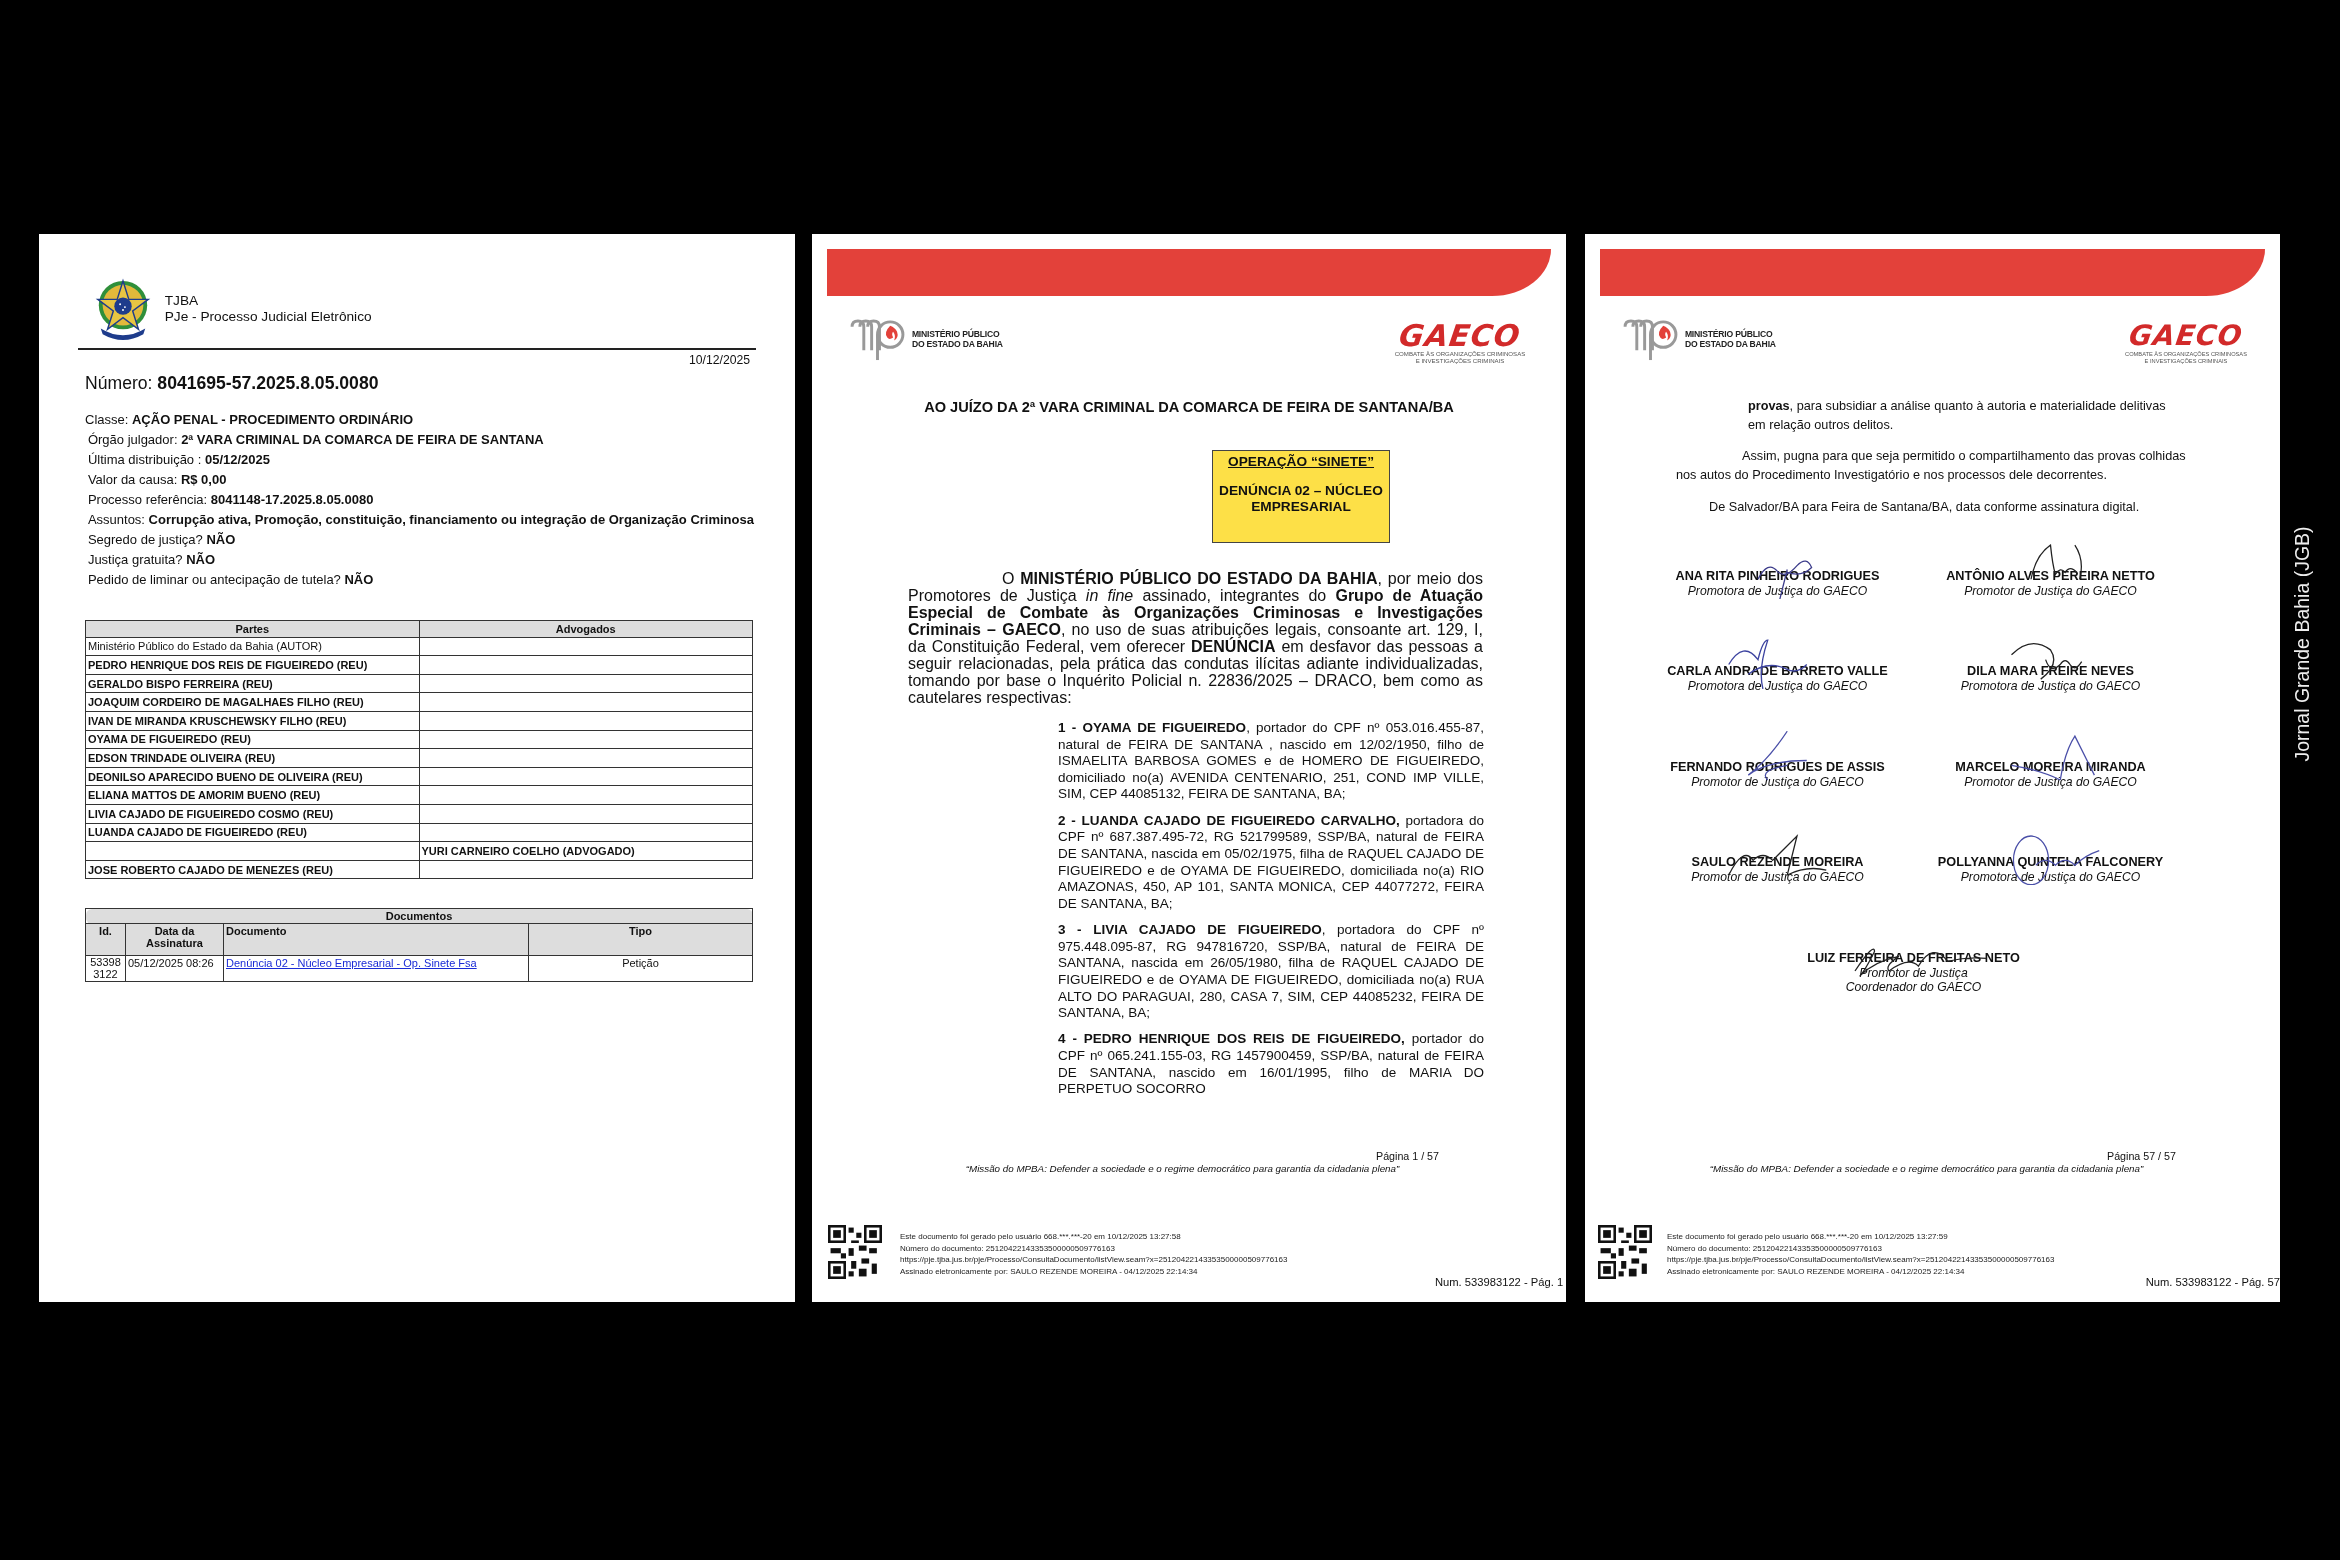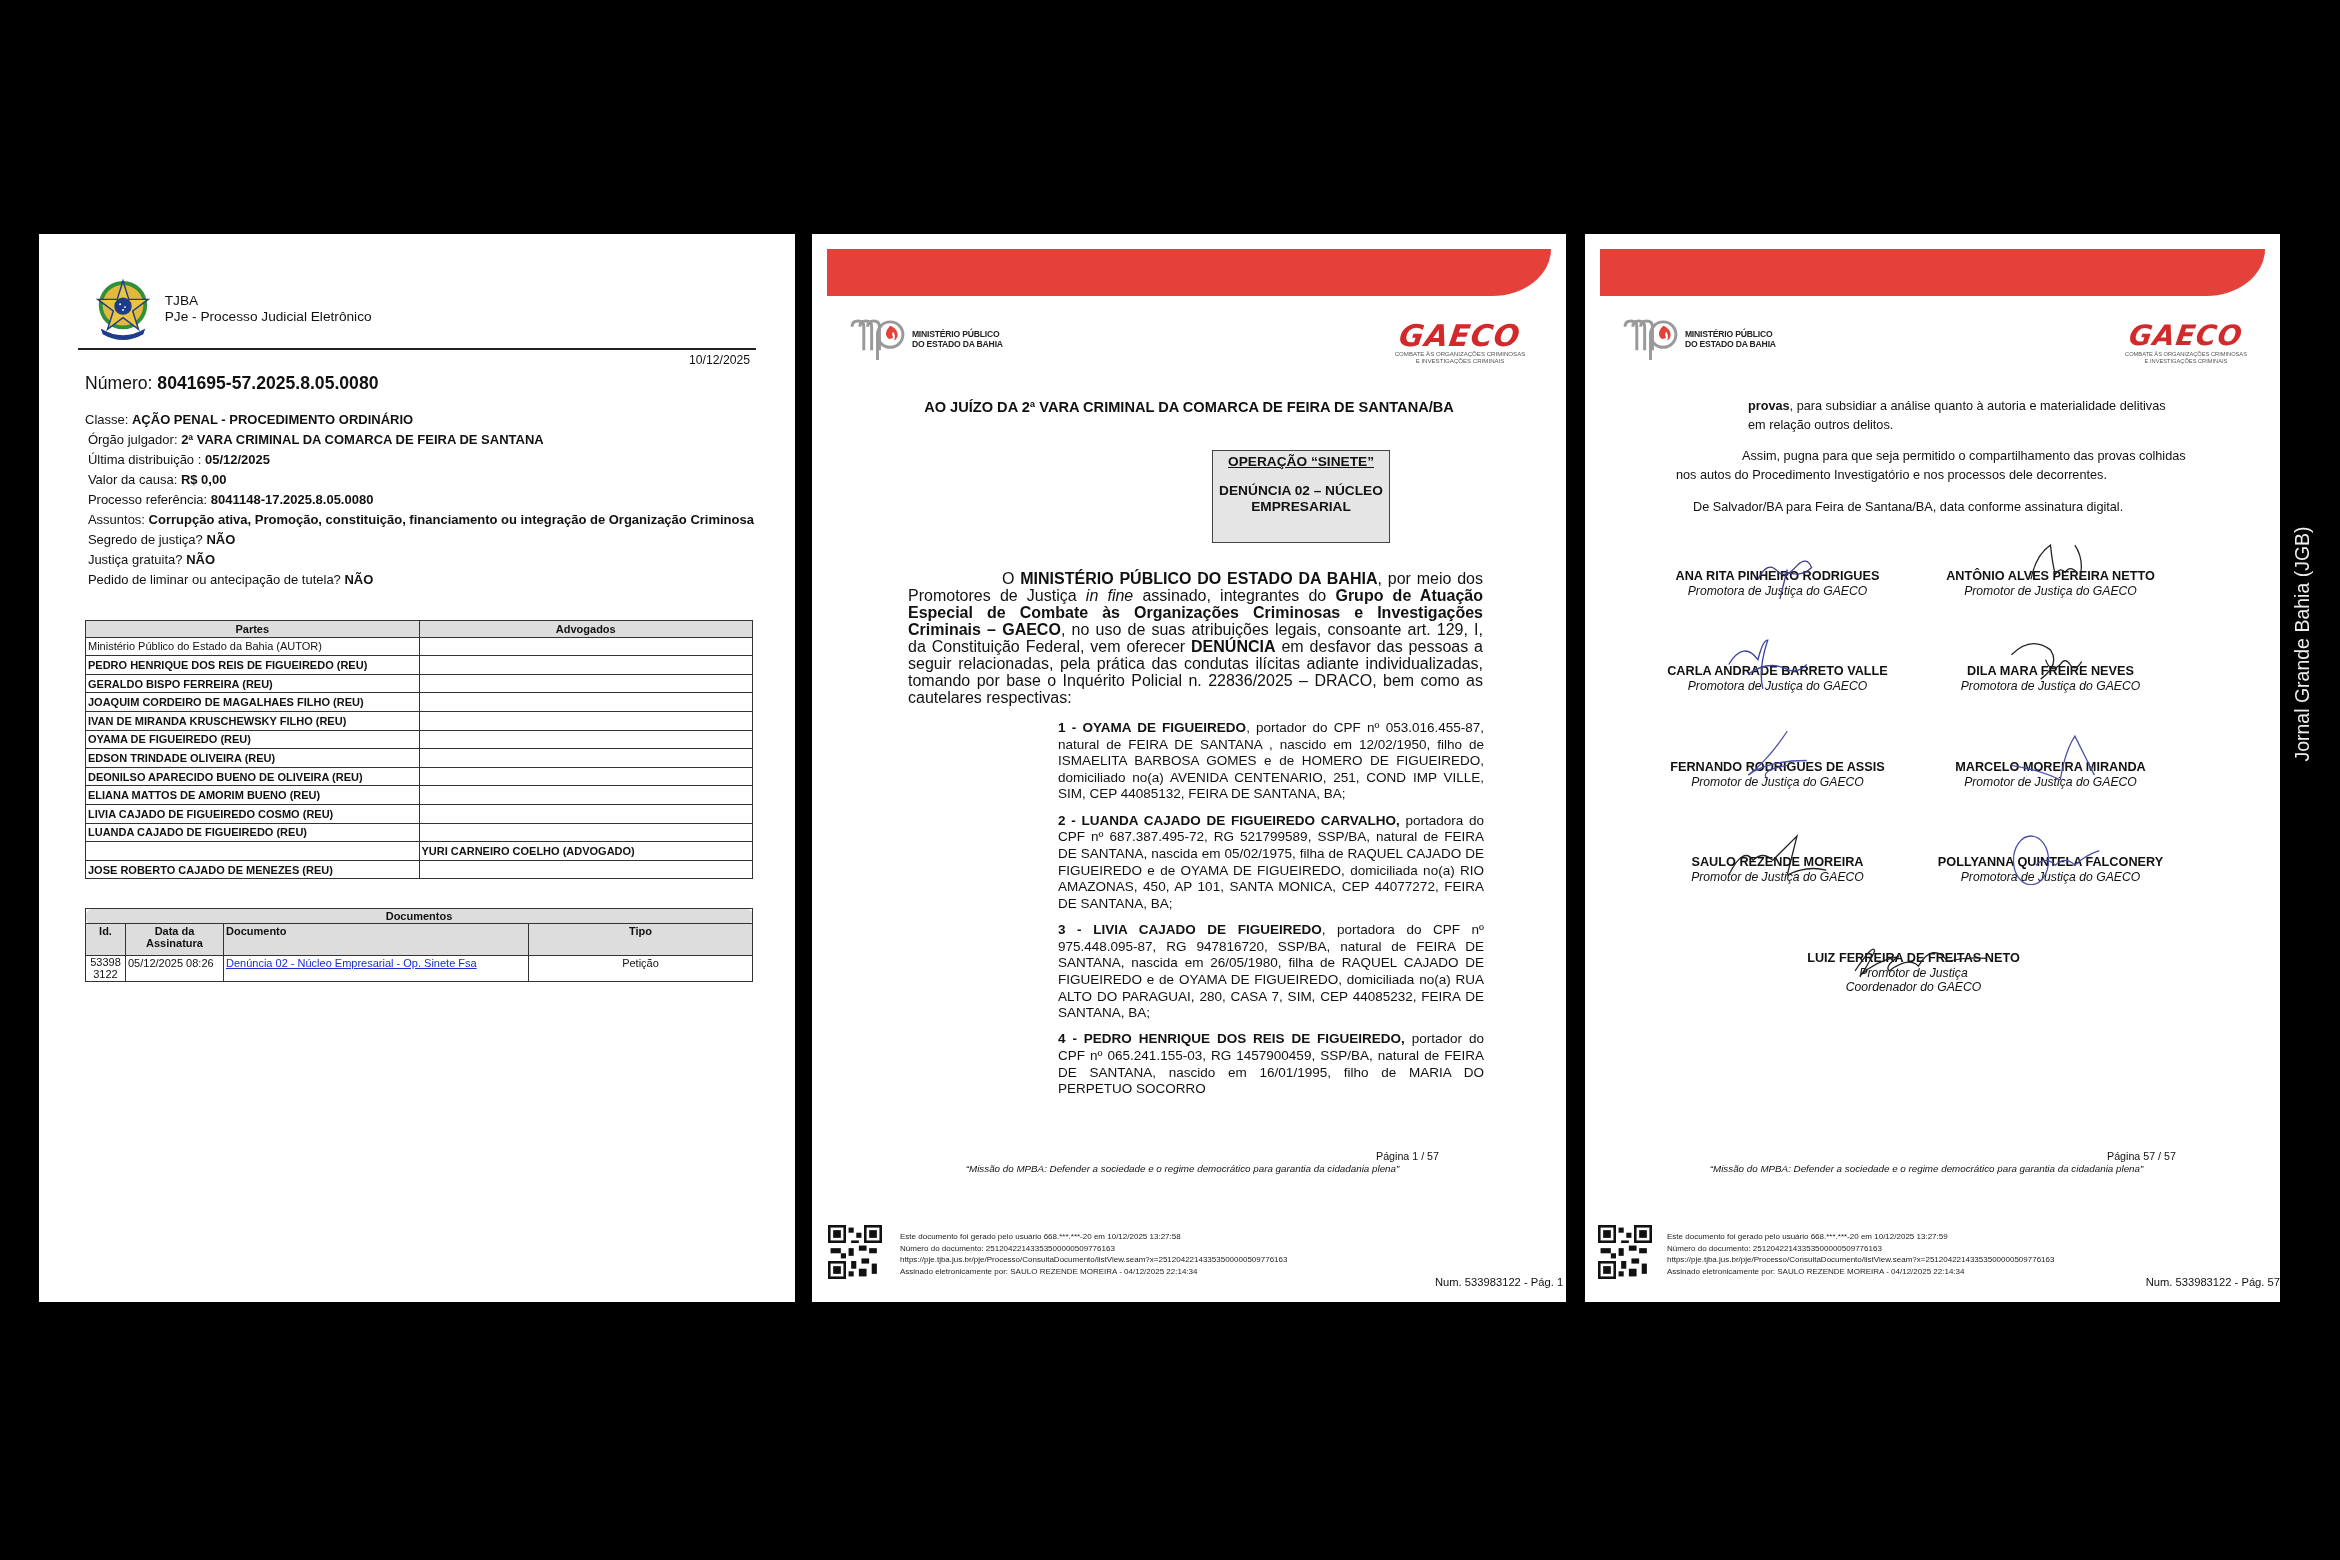--- a/index.html
+++ b/index.html
@@ -37,21 +37,21 @@
   .redbar{position:absolute;left:14.6px;top:14.6px;height:47px;background:#e3413a;border-bottom-right-radius:59px 47px;}
   #p2 .redbar{width:724px;}
   #p3 .redbar{width:665px;}
   .mp-logo{position:absolute;top:83px;display:flex;align-items:center;}
   .mp-logo svg{width:57px;height:45px;margin-right:5.9px;}
   .mp-logo .mp-txt{font-size:8.6px;font-weight:bold;line-height:9.8px;letter-spacing:-0.2px;color:#222;}
   .gaeco{position:absolute;top:86px;text-align:center;}
   .gaeco .g-title{font-family:"DejaVu Sans",sans-serif;font-weight:bold;font-style:italic;font-size:30px;color:#d22a2a;letter-spacing:1px;line-height:31px;transform:skewX(-8deg);}
   .gaeco .g-sub{font-size:6.1px;line-height:6.8px;color:#555;}
   .addressee{position:absolute;left:0;right:0;top:165px;text-align:center;font-size:14.6px;font-weight:bold;}
-  .opbox{position:absolute;left:400px;top:216px;width:176px;height:91px;border:1.5px solid #444;background:#e5e5e5;text-align:center;font-weight:bold;font-size:13.7px;}
+  .opbox{position:absolute;left:400px;top:216px;width:176px;height:91px;border:1.5px solid #444;background:#fde047;text-align:center;font-weight:bold;font-size:13.7px;}
   .opbox .op{text-decoration:underline;margin-top:2.9px;}
   .opbox .den{margin-top:14.6px;line-height:15.6px;}
   .intro{position:absolute;left:96px;width:575px;top:336px;font-size:16px;line-height:17px;text-align:justify;}
   .intro .indent{display:inline-block;width:94px;}
   .accused{position:absolute;left:246px;width:426px;font-size:13.5px;line-height:16.6px;text-align:justify;}
   .accused p{margin:0 0 9.8px 0;}
   .pagenum{position:absolute;font-size:10.7px;}
   .mission{position:absolute;font-size:9.8px;font-style:italic;text-align:center;}
   .qr{position:absolute;width:56px;height:54px;}
   .pje-foot{position:absolute;font-size:8px;line-height:11.7px;color:#222;}
@@ -288,21 +288,21 @@
   </div>
 
   <div class="p3-cont" style="left:163px;top:163px;">
     <div><b>provas</b><span>, para subsidiar a análise quanto à autoria e materialidade delitivas</span></div>
     <div>em relação outros delitos.</div>
   </div>
   <div class="p3-cont" style="left:91px;top:213px;">
     <div style="padding-left:66px;">Assim, pugna para que seja permitido o compartilhamento das provas colhidas</div>
     <div>nos autos do Procedimento Investigatório e nos processos dele decorrentes.</div>
   </div>
-  <div class="p3-cont" style="left:108px;top:264px;">De Salvador/BA para Feira de Santana/BA, data conforme assinatura digital.</div>
+  <div class="p3-cont" style="left:124px;top:264px;">De Salvador/BA para Feira de Santana/BA, data conforme assinatura digital.</div>
 
   <div class="sig" style="left:56px;top:335px;">
     <svg viewBox="0 0 280 60">
         <path d="M120 40 q10-20 20-8 q8 8 20-6 q10-10 15 2 q-10 10 -25 5 M150 30 q-5 20 -10 40" fill="none" stroke="#3b3b8a" stroke-width="1.3"></path>
       </svg>
     <div class="nm">ANA RITA PINHEIRO RODRIGUES</div>
     <div class="rl">Promotora de Justiça do GAECO</div>
   </div>
   <div class="sig" style="left:329px;top:335px;">
     <svg viewBox="0 0 280 60">

